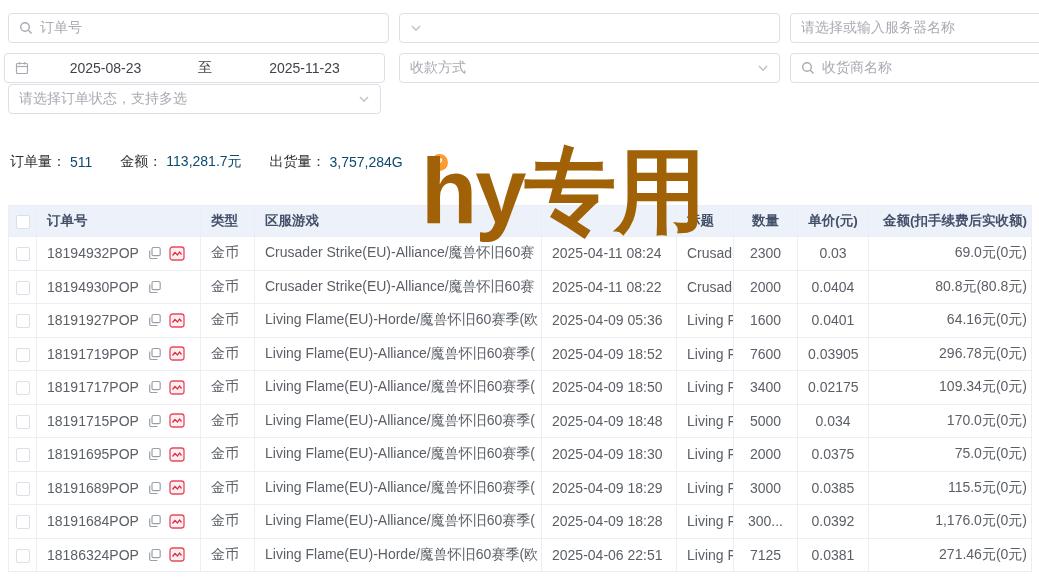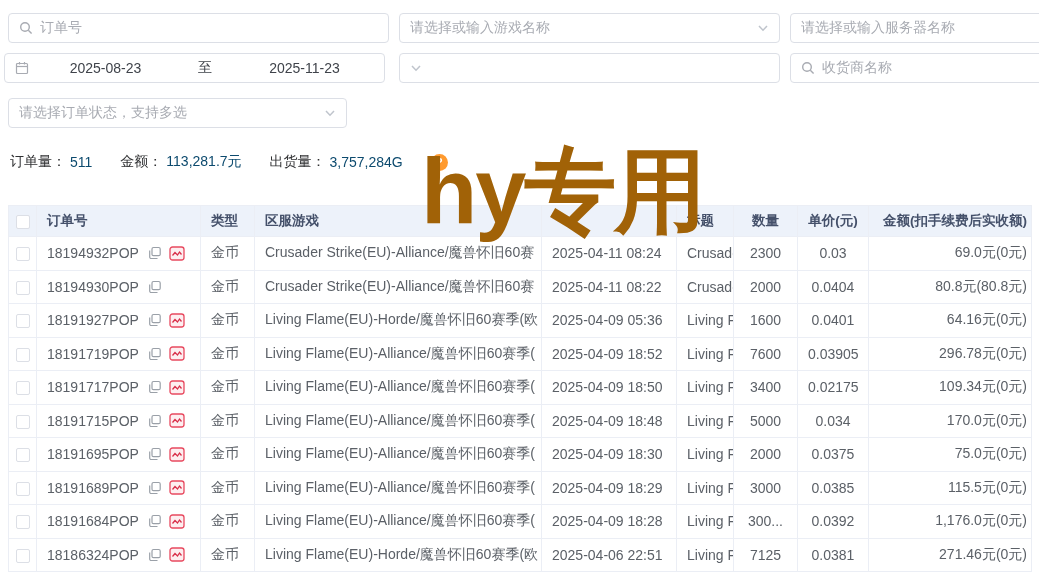--- a/index.html
+++ b/index.html
@@ -14,21 +14,21 @@
   .ctl .grow { flex:1; }
   .chev { width:12px; height:12px; flex:0 0 auto; }
   .icon14 { width:14px; height:14px; flex:0 0 auto; }
 
   #f-order  { left:8px;   top:13px; width:381px; }
   #f-game   { left:399px; top:13px; width:381px; }
   #f-server { left:790px; top:13px; width:381px; }
   #f-date   { left:4px;   top:53px; width:381px; }
   #f-pay    { left:399px; top:53px; width:381px; }
   #f-recv   { left:790px; top:53px; width:381px; }
-  #f-status { left:8px;   top:98px; width:339px;align-items:center; }
+  #f-status { left:8px;   top:84px; width:373px;align-items:center; }
 
   .date-part { flex:1; text-align:center; color:#3f434a; }
   .date-sep  { flex:0 0 auto; color:#3f434a; padding:0 16px; }
 
   
   .stats { position:absolute; left:10px; top:153px; display:flex; align-items:center; }
   .stats .lbl { color:#303133; }
   .stats .val { color:#0c4a6e; margin-left:4px; }
   .stats .pair { margin-right:28px; display:flex; align-items:center; }
   .help { width:17px; height:17px; border-radius:50%; background:#ff9a2e; color:#fff;
@@ -71,21 +71,20 @@
 
 <div class="ctl" id="f-order">
   <svg class="icon14" viewBox="0 0 14 14" fill="none" stroke="#a8abb2" stroke-width="1.4">
       <circle cx="6" cy="6" r="4.3"></circle>
       <line x1="9.3" y1="9.3" x2="12.6" y2="12.6"></line>
     </svg>
   <span class="placeholder grow">订单号</span>
 </div>
 
 <div class="ctl" id="f-game">
-  <span class="placeholder grow">请选择或输入游戏名称</span>
   <svg class="chev" viewBox="0 0 12 12" fill="none" stroke="#bfc4cc" stroke-width="1.5">
       <polyline points="2,4 6,8.2 10,4"></polyline>
     </svg>
 </div>
 
 <div class="ctl" id="f-server">
   <span class="placeholder grow">请选择或输入服务器名称</span>
 </div>
 
 <div class="ctl" id="f-date">
@@ -94,20 +93,21 @@
       <line x1="1.5" y1="5.5" x2="12.5" y2="5.5"></line>
       <line x1="4.5" y1="1" x2="4.5" y2="3.5"></line>
       <line x1="9.5" y1="1" x2="9.5" y2="3.5"></line>
     </svg>
   <span class="date-part">2025-08-23</span>
   <span class="date-sep">至</span>
   <span class="date-part">2025-11-23</span>
 </div>
 
 <div class="ctl" id="f-pay">
+  <span class="placeholder grow">收款方式</span>
   <svg class="chev" viewBox="0 0 12 12" fill="none" stroke="#bfc4cc" stroke-width="1.5">
       <polyline points="2,4 6,8.2 10,4"></polyline>
     </svg>
 </div>
 
 <div class="ctl" id="f-recv">
   <svg class="icon14" viewBox="0 0 14 14" fill="none" stroke="#a8abb2" stroke-width="1.4">
       <circle cx="6" cy="6" r="4.3"></circle>
       <line x1="9.3" y1="9.3" x2="12.6" y2="12.6"></line>
     </svg>

